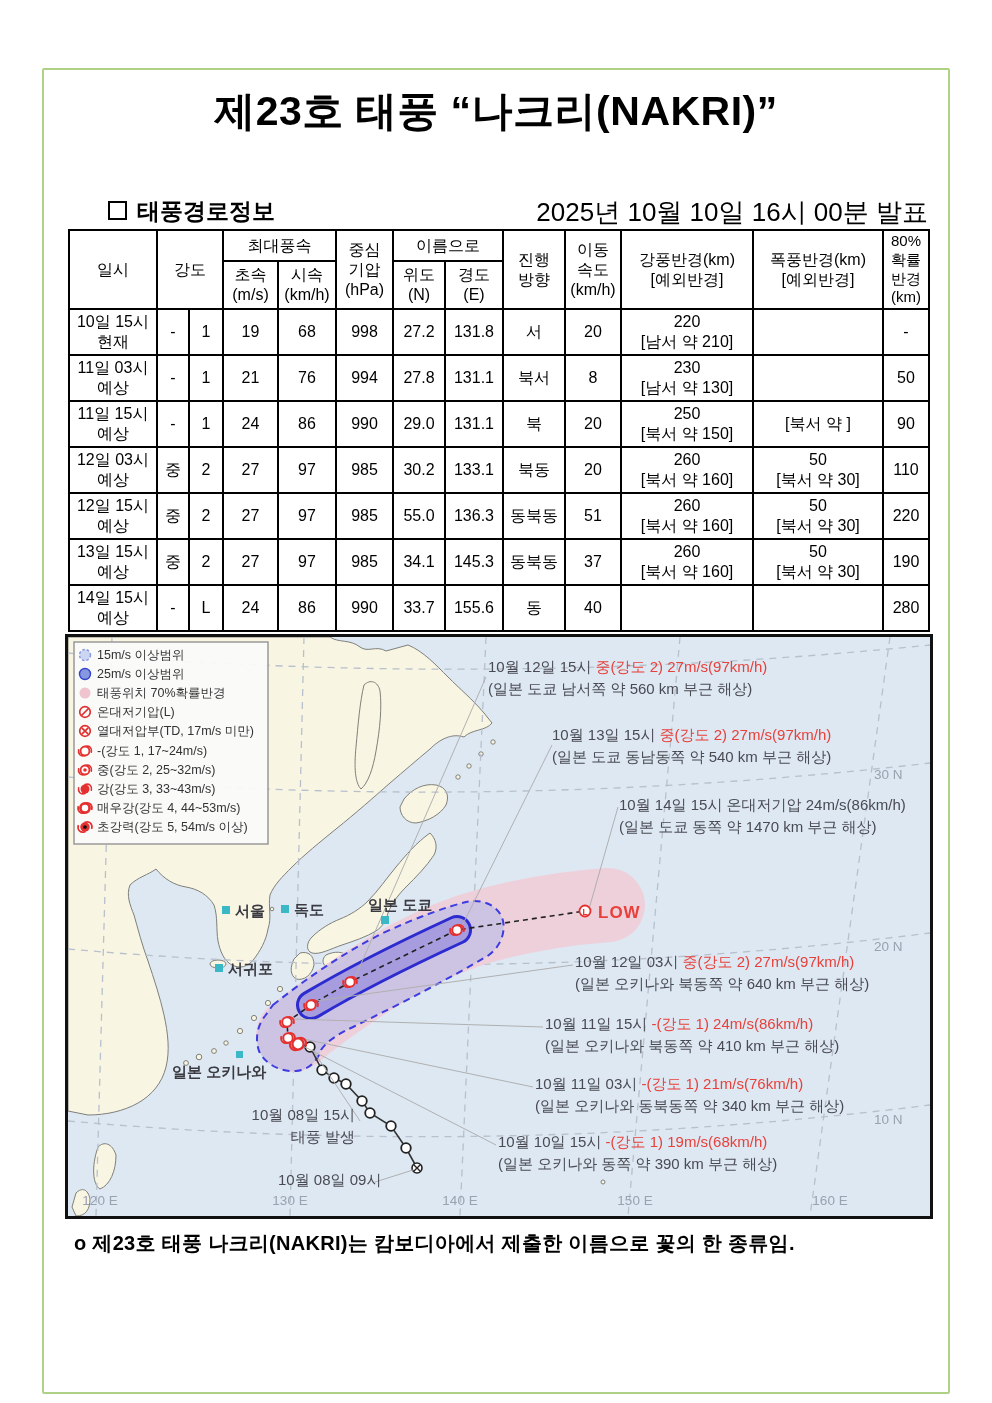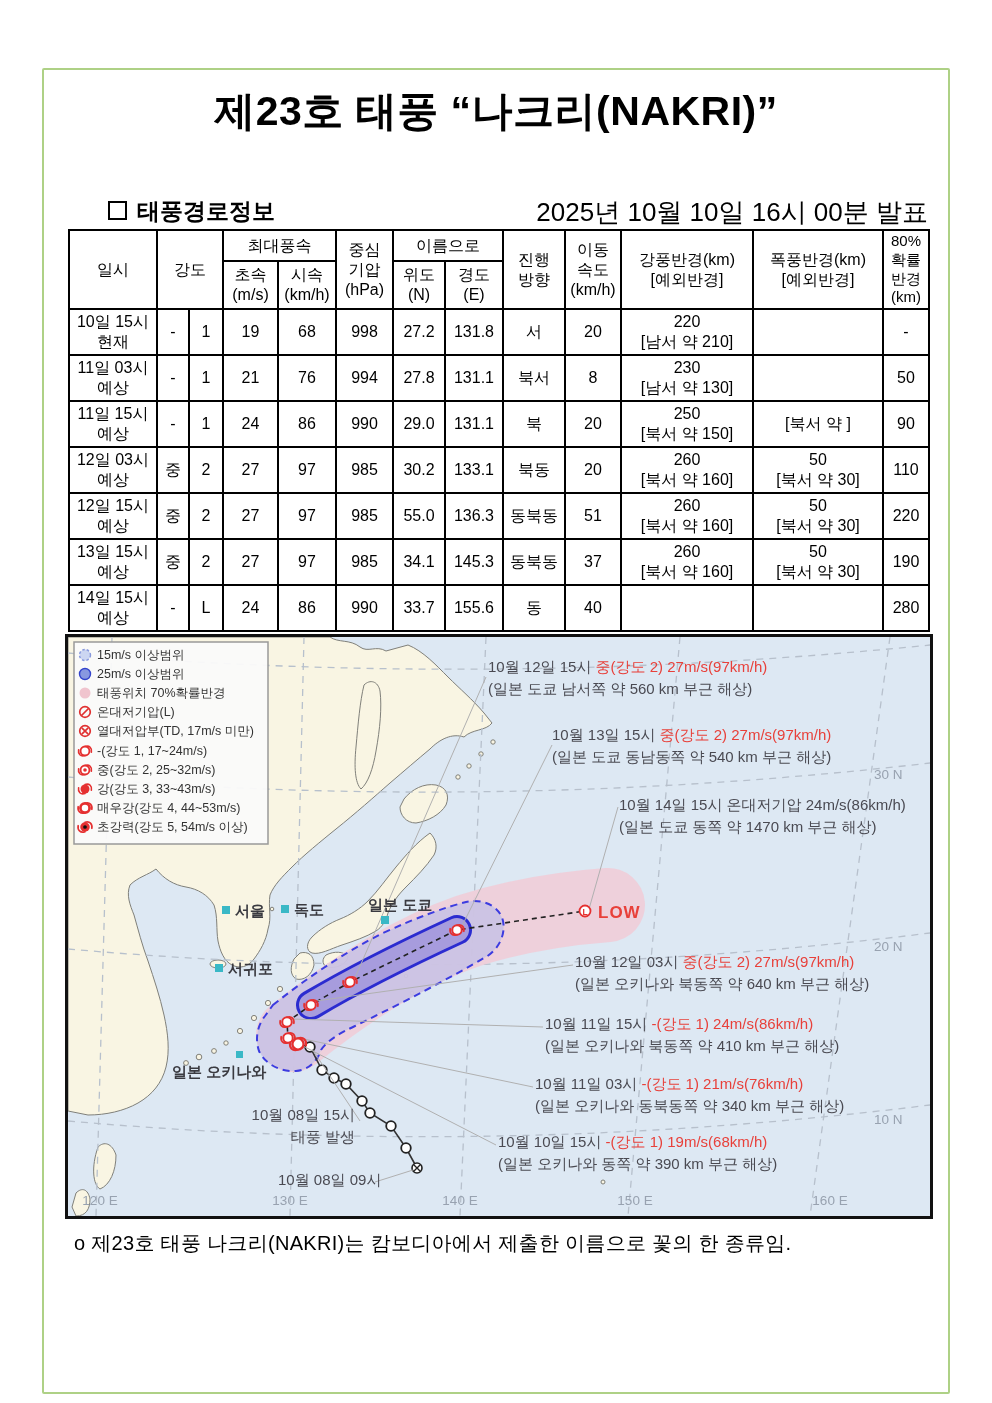--- a/index.html
+++ b/index.html
@@ -29,21 +29,21 @@
   .axis{fill:#98a2b0;font-size:13.5px;}
   .city{font-size:15px;fill:#3a3a40;font-weight:bold;}
   .cmk{fill:#3ab8c6;}
   .ann{font-size:15px;fill:#4a4a52;}
   .r{fill:#e8403a;}
   .lgd{font-size:12.5px;fill:#333;}
   .tyc{fill:#fff;stroke:#e53030;stroke-width:2.4;}
   .tyh{fill:none;stroke:#e53030;stroke-width:2;stroke-linecap:round;}
   .lead{stroke:#b0b0b0;stroke-width:1;}
   
-  .note{position:absolute;left:74px;font-size:20px;font-weight:normal;letter-spacing:.3px;}
+  .note{position:absolute;left:74px;font-size:20px;font-weight:bold;letter-spacing:.3px;}
 </style>
 </head>
 <body>
 
 <div id="page">
   <div id="frame"></div>
 
   <div id="title">제23호 태풍 “나크리(NAKRI)”</div>
   <div id="issued-at">2025년 10월 10일 16시 00분 발표</div>
   <div id="section"><span class="sq"></span><span>태풍경로정보</span></div>

